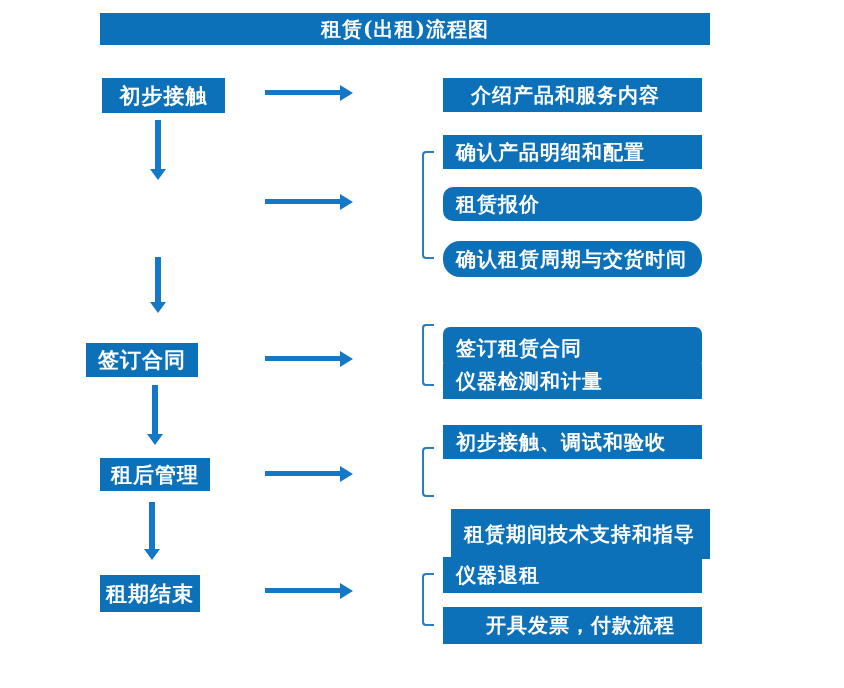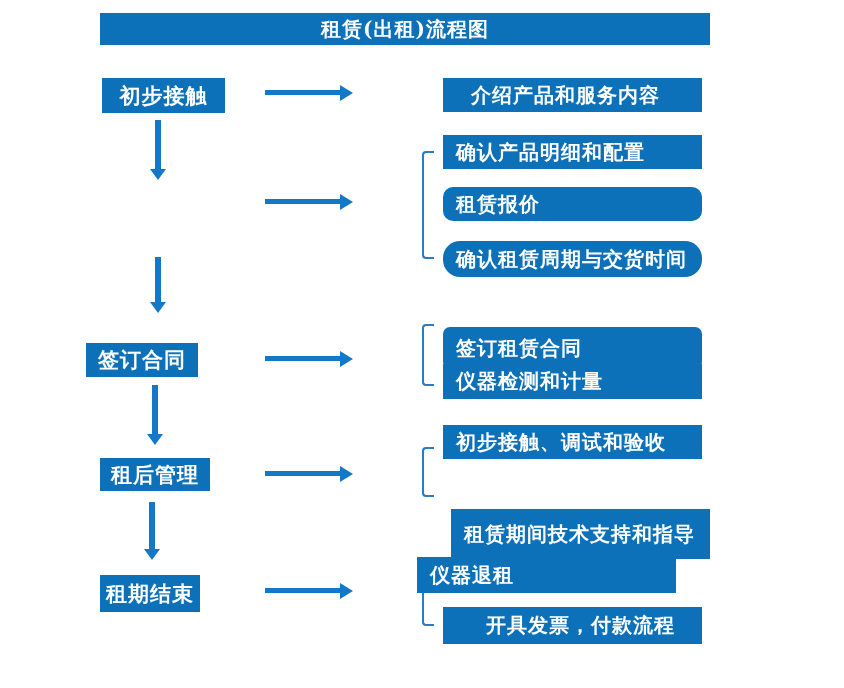--- a/index.html
+++ b/index.html
@@ -146,20 +146,20 @@
     <span>仪器检测和计量</span>
   </div>
 
   <div class="box detail" style="left:443px;top:425px;width:259px;height:34px;">
     <span>初步接触、调试和验收</span>
   </div>
   <div class="box detail" style="left:443px;top:509px;width:259px;height:50px;margin-left:8px;">
     <span>租赁期间技术支持和指导</span>
   </div>
 
-  <div class="box detail" style="left:417px;top:557px;width:259px;height:36px;">
+  <div class="box detail" style="left:443px;top:557px;width:259px;height:36px;">
     <span>仪器退租</span>
   </div>
   <div class="box detail" style="left:443px;top:607px;width:259px;height:37px;padding-left:43px;">
     <span>开具发票，付款流程</span>
   </div>
 
 </div>
 
 </body></html>

